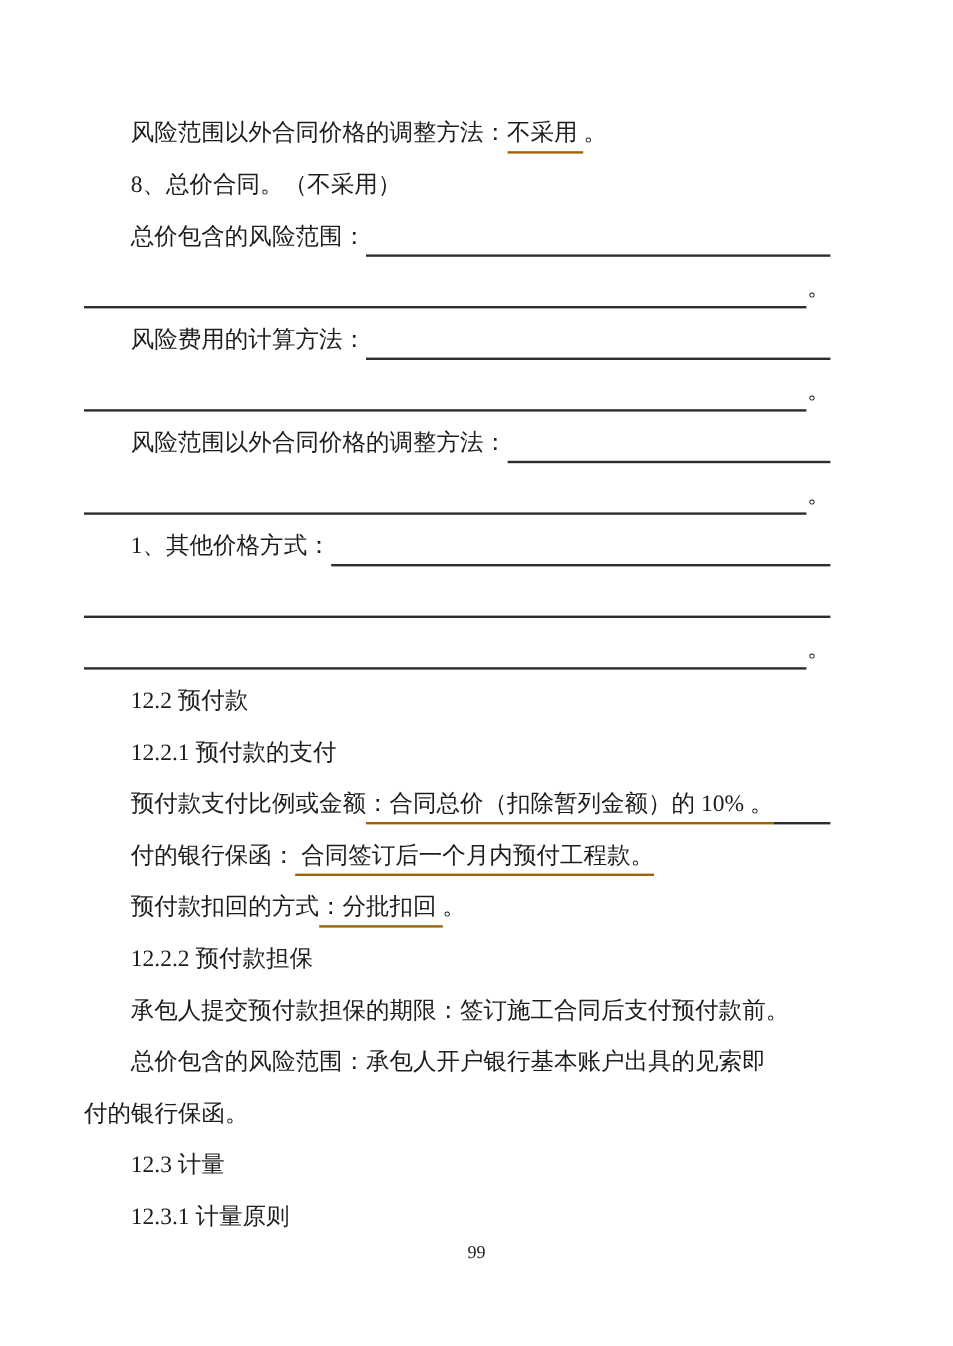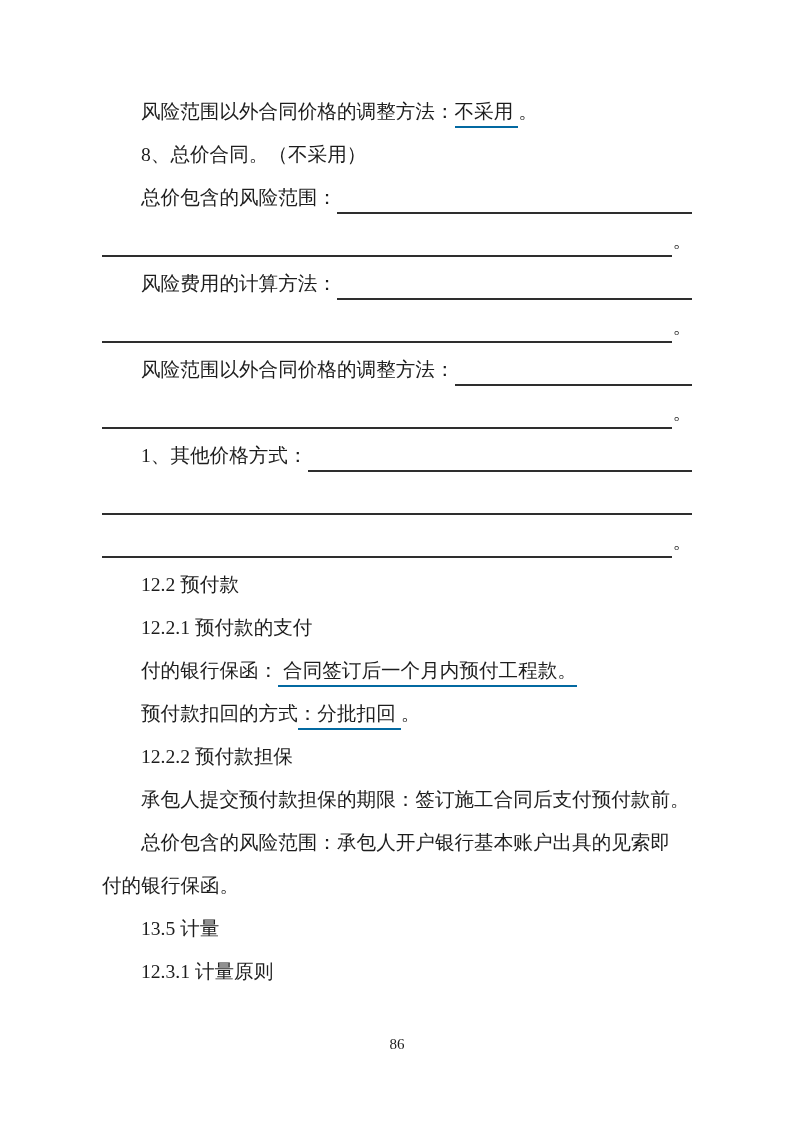--- a/index.html
+++ b/index.html
@@ -2,41 +2,41 @@
 <html lang="zh"><head>
 <meta charset="utf-8">
 <style>
   html,body{margin:0;padding:0;background:#ffffff;}
   .page{
     position:relative;
     width:794px;height:1122px;
     margin:0 auto;
     background:#ffffff;
     box-sizing:border-box;
-    padding:85px 102px 0 102px;
+    padding:85px 102px 0 70px;
     font-family:"Liberation Serif","DejaVu Serif",serif;
     color:#1d1d1d;
     font-size:19.6px;
     overflow:hidden;
   }
   .line{
     display:flex;
     align-items:flex-end;
     height:43px;
     overflow:visible;
   }
   .line.ind{padding-left:39px;}
   .seg{
     white-space:pre;
     line-height:29px;
     margin-bottom:2px;
   }
   .seg.u{
     margin-bottom:0;
-    border-bottom:2px solid #0369a1;
+    border-bottom:2px solid #a16207;
   }
   .fill{
     flex:1 1 auto;
     height:29px;
     border-bottom:2px solid #2e2e2e;
   }
   .footer{
     position:absolute;
     left:0;right:0;
     top:1036px;
@@ -93,20 +93,25 @@
         <span class="fill"></span>
         <span class="seg">。</span>
       </div>
       <div class="line ind">
         <span class="seg">12.2 预付款</span>
       </div>
       <div class="line ind">
         <span class="seg">12.2.1 预付款的支付</span>
       </div>
       <div class="line ind">
+        <span class="seg">预付款支付比例或金额</span>
+        <span class="seg u">：合同总价（扣除暂列金额）的 10% 。</span>
+        <span class="fill"></span>
+      </div>
+      <div class="line ind">
         <span class="seg">付的银行保函：</span>
         <span class="seg u"> 合同签订后一个月内预付工程款。</span>
       </div>
       <div class="line ind">
         <span class="seg">预付款扣回的方式</span>
         <span class="seg u">：分批扣回 </span>
         <span class="seg">。</span>
       </div>
       <div class="line ind">
         <span class="seg">12.2.2 预付款担保</span>
@@ -114,20 +119,20 @@
       <div class="line ind">
         <span class="seg">承包人提交预付款担保的期限：签订施工合同后支付预付款前。</span>
       </div>
       <div class="line ind">
         <span class="seg">总价包含的风险范围：承包人开户银行基本账户出具的见索即</span>
       </div>
       <div class="line">
         <span class="seg">付的银行保函。</span>
       </div>
       <div class="line ind">
-        <span class="seg">13.5 计量</span>
+        <span class="seg">12.3 计量</span>
       </div>
       <div class="line ind">
         <span class="seg">12.3.1 计量原则</span>
       </div>
     </div>
-  <div class="footer">86</div>
+  <div class="footer">99</div>
 </div>
 
 </body></html>

